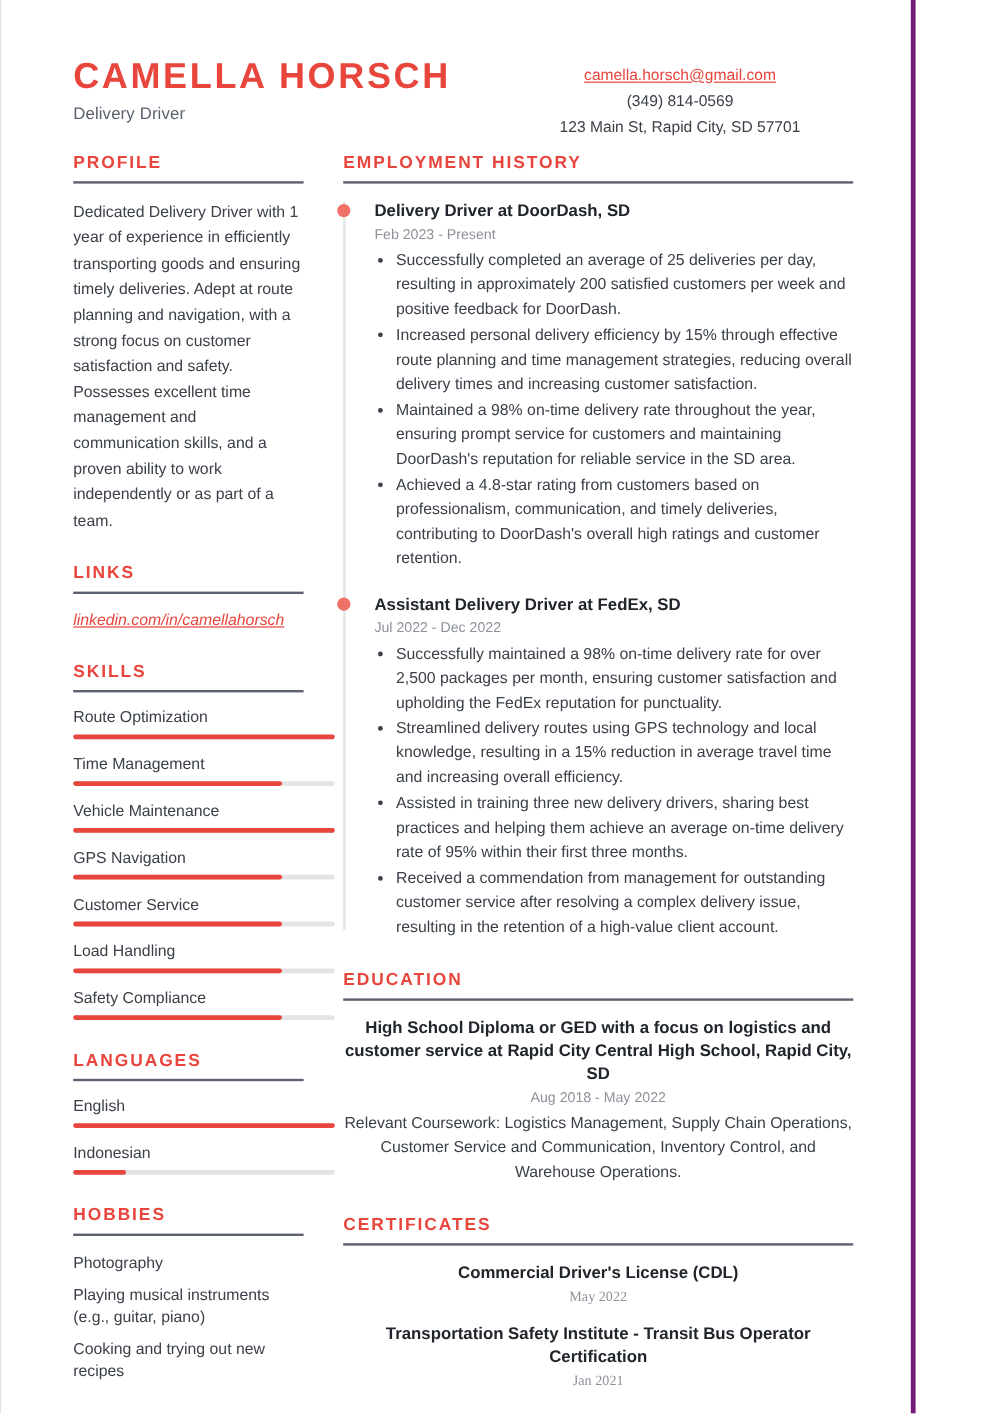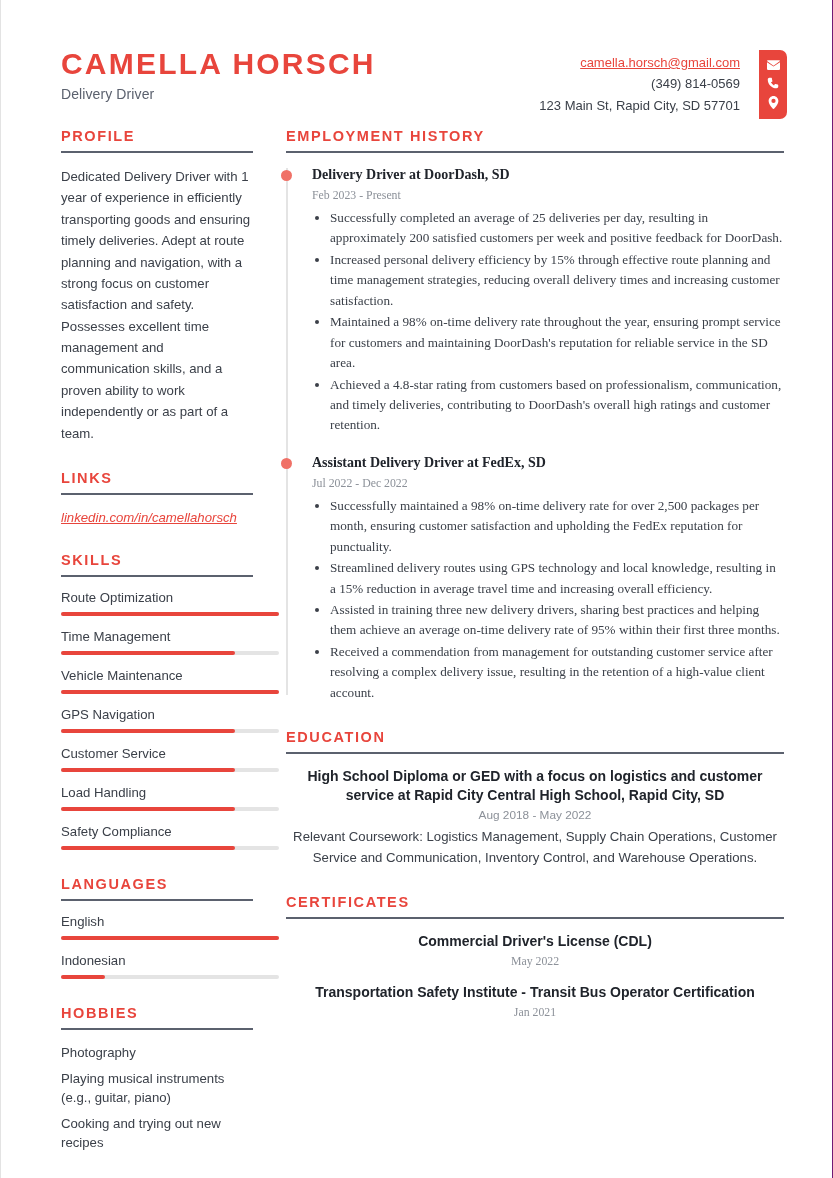--- a/index.html
+++ b/index.html
@@ -6,25 +6,25 @@
 
   html, body {
     width: 833px;
     height: 1178px;
     background: #ffffff;
     font-family: "Liberation Sans", sans-serif;
   }
 
   .page {
     position: relative;
-    width: 833px;
+    width: 763px;
     height: 1178px;
     background: #ffffff;
     border-left: 1px solid #e3e3e3;
-    border-right: 1px solid #701a75;
+    border-right: 4px solid #701a75;
     overflow: hidden;
   }
 
   
   .header {
     position: relative;
     padding: 44px 0 0 0;
     height: 128px;
   }
   .name-block { position: absolute; left: 60px; top: 48px; }
@@ -39,21 +39,21 @@
     color: #5b616e;
     font-size: 14px;
     margin-top: 6px;
     letter-spacing: 0.1px;
   }
 
   .contact-block {
     position: absolute;
     right: 92px;
     top: 52px;
-    text-align: right;
+    text-align: center;
     line-height: 1.65;
   }
   .contact-line { font-size: 13px; color: #3b4049; white-space: nowrap; }
   .contact-line.email { color: #e8453c; text-decoration: underline; }
 
   .icon-tab {
     position: absolute;
     left: 758px;
     top: 50px;
     width: 28px;
@@ -136,21 +136,21 @@
 
   
   .timeline { position: relative; padding-left: 26px; }
   .timeline::before {
     content: "";
     position: absolute;
     left: 0px; top: 2px; bottom: 8px;
     width: 2px;
     background: #e4e4e4;
   }
-  .job { position: relative; margin-bottom: 18px; font-family: Liberation Serif, serif; }
+  .job { position: relative; margin-bottom: 18px; }
   .job-dot {
     position: absolute;
     left: -31px;
     top: 4px;
     width: 11px;
     height: 11px;
     border-radius: 50%;
     background: #f07167;
   }
   .entry-title {

